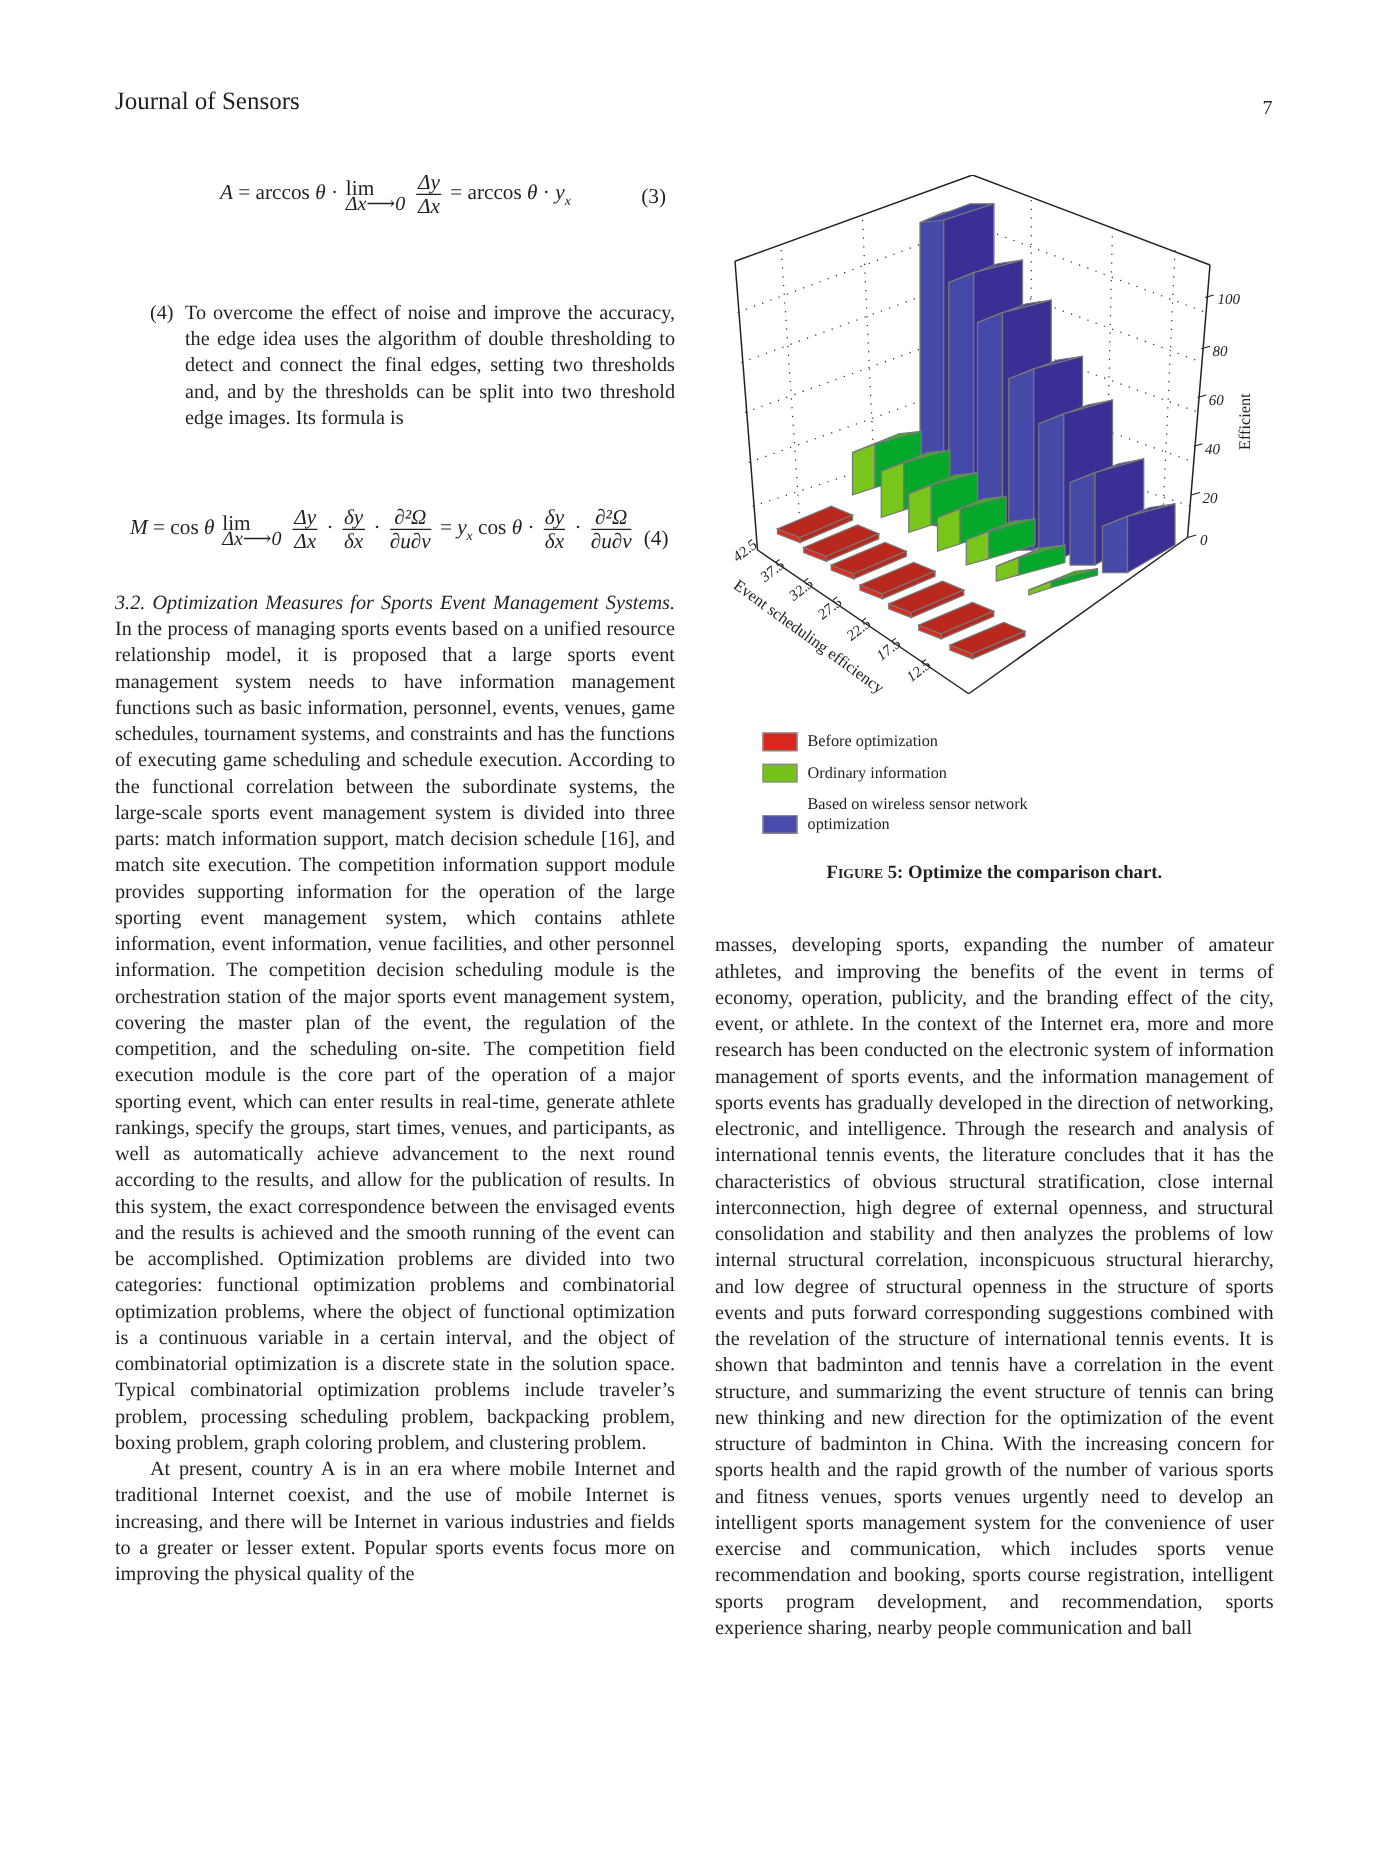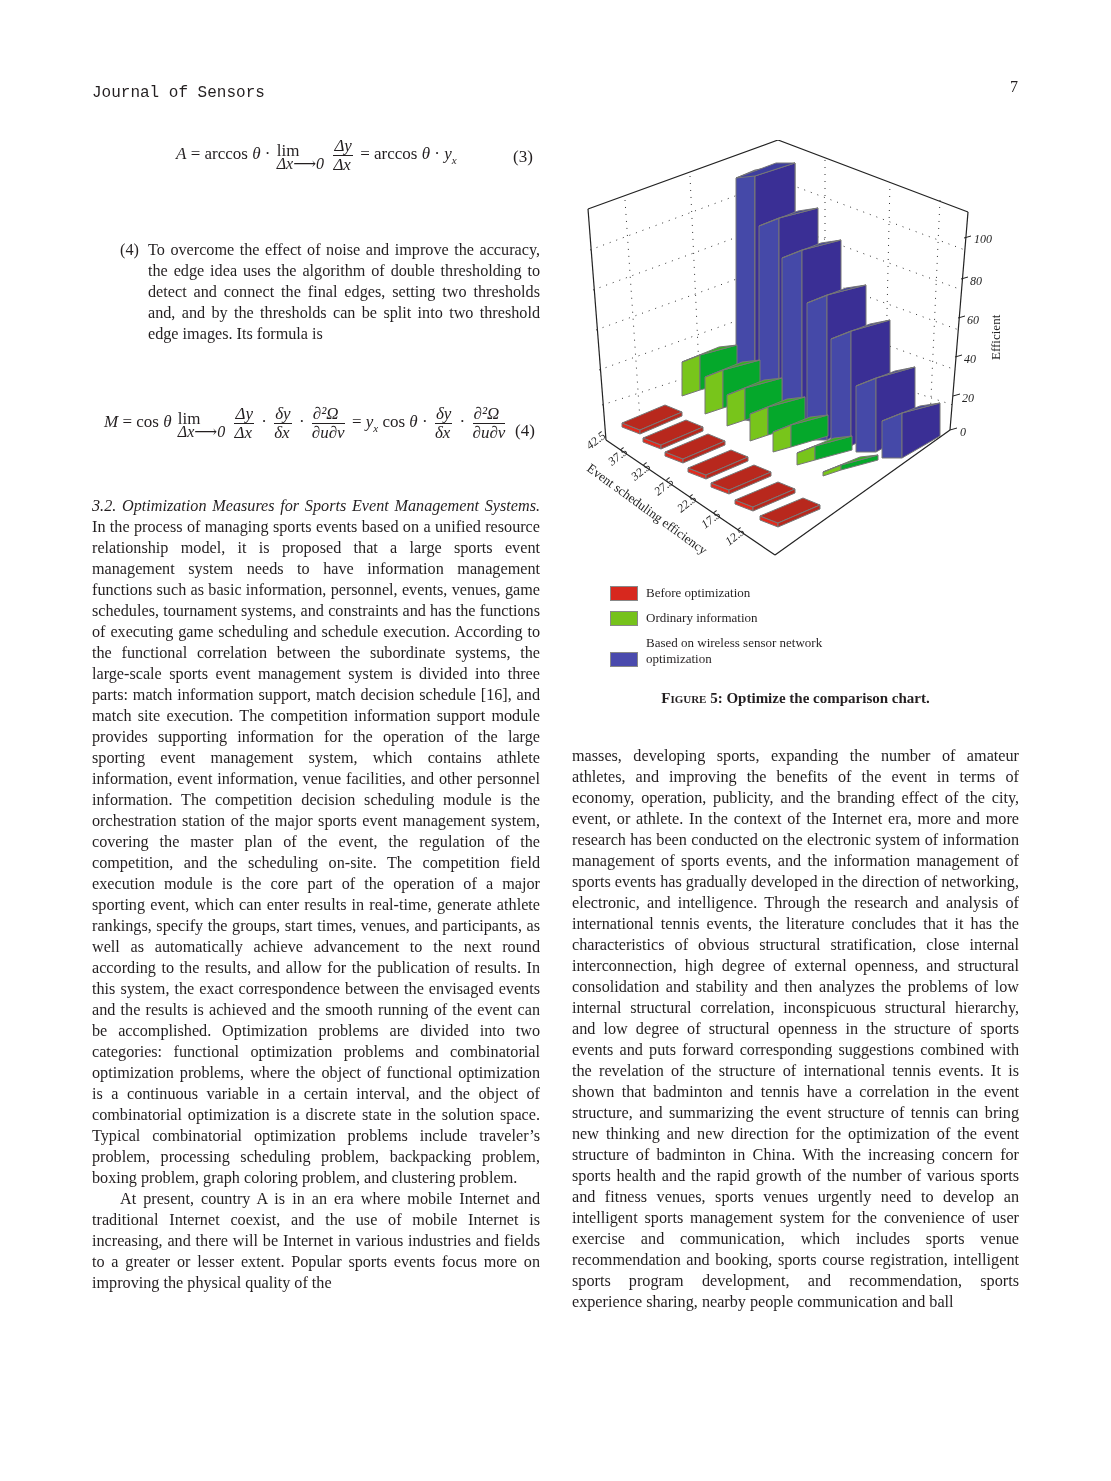--- a/index.html
+++ b/index.html
@@ -1,24 +1,24 @@
 <!DOCTYPE html>
 <html><head>
 <meta charset="utf-8">
 <style>
   html, body { margin: 0; padding: 0; background: #ffffff; }
   body { width: 1111px; height: 1481px; position: relative; overflow: hidden;
          font-family: "Liberation Serif", "DejaVu Serif", serif; color: #231f20; }
-  .header-left { position: absolute; left: 92px; top: 84px; font-size: 16px; font-family: Liberation Mono, monospace; }
+  .header-left { position: absolute; left: 92px; top: 70px; font-size: 20px; }
   .header-right { position: absolute; left: 1010px; top: 78px; font-size: 16px; }
   .col-left { position: absolute; left: 92px; width: 448px; }
   .col-right { position: absolute; left: 572px; width: 447px; }
   .eq { position: absolute; font-size: 17px; white-space: nowrap; font-style: normal; }
   .eq i { font-style: italic; }
-  .frac { display: inline-block; vertical-align: middle; text-align: left; margin: 0 3px; }
+  .frac { display: inline-block; vertical-align: middle; text-align: center; margin: 0 3px; }
   .frac span { display: block; line-height: 18px; }
   .frac .top { border-bottom: 1px solid #231f20; padding: 0 1px; }
   .lim { display: inline-block; vertical-align: middle; text-align: left; margin: 0 2px; }
   .lim .l1 { display: block; line-height: 16px; }
   .lim .l2 { display: block; font-size: 16px; line-height: 10px; }
   sub { font-size: 11px; }
   .para { font-size: 16.2px; line-height: 21px; text-align: justify; hyphens: manual; margin: 0; }
   .item { position: absolute; left: 120px; width: 420px; font-size: 16.2px; line-height: 21px; text-align: justify; }
   .item .lbl { position: absolute; left: 0; }
   .item .txt { margin-left: 28px; display: block; }
@@ -64,21 +64,21 @@
   </span>
   <span class="frac"><span class="top"><i>Δy</i></span><span><i>Δx</i></span></span> ·
   <span class="frac"><span class="top"><i>δy</i></span><span><i>δx</i></span></span> ·
   <span class="frac"><span class="top"><i>∂²Ω</i></span><span><i>∂u∂v</i></span></span>
   = <i>y</i><sub><i>x</i></sub> cos <i>θ</i> ·
   <span class="frac"><span class="top"><i>δy</i></span><span><i>δx</i></span></span> ·
   <span class="frac"><span class="top"><i>∂²Ω</i></span><span><i>∂u∂v</i></span></span>
 </div>
 <div class="eq" style="left:515px; top:421px;">(4)</div>
 
-<div class="col-left" style="top:496px;">
+<div class="col-left" style="top:472px;">
   <p class="para">
     <span class="sec-title">3.2. Optimization Measures for Sports Event Management Systems.</span>
     <span>In the process of managing sports events based on a unified resource relationship model, it is proposed that a large sports event management system needs to have information management functions such as basic information, personnel, events, venues, game schedules, tournament systems, and constraints and has the functions of executing game scheduling and schedule execution. According to the functional correlation between the subordinate systems, the large-scale sports event management system is divided into three parts: match information support, match decision schedule [16], and match site execution. The competition information support module provides supporting information for the operation of the large sporting event management system, which contains athlete information, event information, venue facilities, and other personnel information. The competition decision scheduling module is the orchestration station of the major sports event management system, covering the master plan of the event, the regulation of the competition, and the scheduling on-site. The competition field execution module is the core part of the operation of a major sporting event, which can enter results in real-time, generate athlete rankings, specify the groups, start times, venues, and participants, as well as automatically achieve advancement to the next round according to the results, and allow for the publication of results. In this system, the exact correspondence between the envisaged events and the results is achieved and the smooth running of the event can be accomplished. Optimization problems are divided into two categories: functional optimization problems and combinatorial optimization problems, where the object of functional optimization is a continuous variable in a certain interval, and the object of combinatorial optimization is a discrete state in the solution space. Typical combinatorial optimization problems include traveler’s problem, processing scheduling problem, backpacking problem, boxing problem, graph coloring problem, and clustering problem.</span>
   </p>
   <p class="para indent">At present, country A is in an era where mobile Internet and traditional Internet coexist, and the use of mobile Internet is increasing, and there will be Internet in various industries and fields to a greater or lesser extent. Popular sports events focus more on improving the physical quality of the</p>
 </div>
 
 <div class="col-right" style="top:746px;">
   <p class="para">masses, developing sports, expanding the number of amateur athletes, and improving the benefits of the event in terms of economy, operation, publicity, and the branding effect of the city, event, or athlete. In the context of the Internet era, more and more research has been conducted on the electronic system of information management of sports events, and the information management of sports events has gradually developed in the direction of networking, electronic, and intelligence. Through the research and analysis of international tennis events, the literature concludes that it has the characteristics of obvious structural stratification, close internal interconnection, high degree of external openness, and structural consolidation and stability and then analyzes the problems of low internal structural correlation, inconspicuous structural hierarchy, and low degree of structural openness in the structure of sports events and puts forward corresponding suggestions combined with the revelation of the structure of international tennis events. It is shown that badminton and tennis have a correlation in the event structure, and summarizing the event structure of tennis can bring new thinking and new direction for the optimization of the event structure of badminton in China. With the increasing concern for sports health and the rapid growth of the number of various sports and fitness venues, sports venues urgently need to develop an intelligent sports management system for the convenience of user exercise and communication, which includes sports venue recommendation and booking, sports course registration, intelligent sports program development, and recommendation, sports experience sharing, nearby people communication and ball</p>
 </div>

